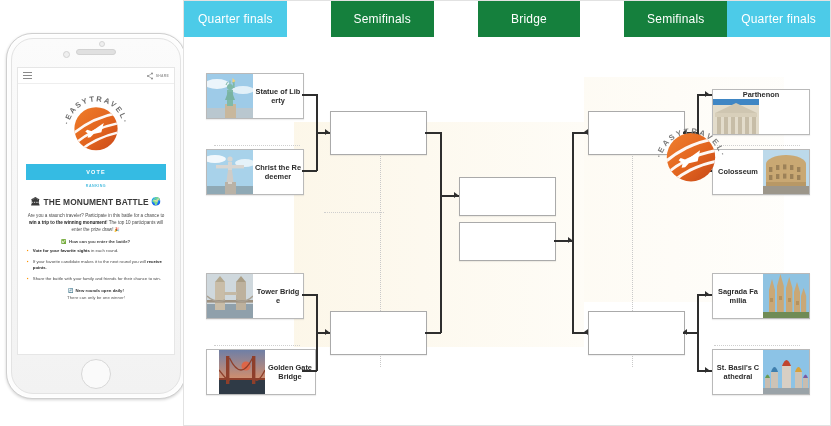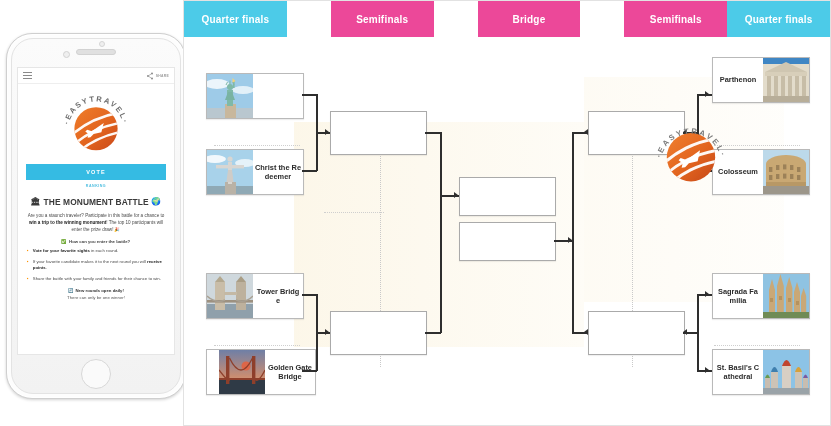--- a/index.html
+++ b/index.html
@@ -51,23 +51,23 @@
   .bullet-row b{color:#222;}
   .closing{font-size:4.3px;color:#333;text-align:center;margin-top:6px;font-weight:700;
     display:flex;align-items:center;justify-content:center;gap:2px;}
   .closing2{font-size:4.3px;color:#555;text-align:center;margin-top:2px;}
 
   
   #bracket-panel{position:absolute;left:183px;top:0;width:648px;height:426px;background:#fff;
     border:1px solid #e2e2e2;box-sizing:border-box;}
   .tabs-row{display:flex;height:36px;}
   .tab{flex:1;display:flex;align-items:center;justify-content:center;color:#ffffff;
-    font-size:10px;font-weight:700;letter-spacing:.2px;}
+    font-size:12px;font-weight:400;letter-spacing:.2px;}
   .tab.light{background:#4ccbe8;}
-  .tab.dark{background:#ec4899;margin-left:44px;}
+  .tab.dark{background:#15803d;margin-left:44px;}
 
   .bracket-area{position:absolute;left:0;top:36px;right:0;bottom:0;}
   .tint{position:absolute;background:linear-gradient(90deg,rgba(250,240,215,.55),rgba(252,246,230,.35));}
 
   .card{position:absolute;background:#fff;border:1px solid #b9b9b9;display:flex;overflow:hidden;
     box-shadow:0 1px 1px rgba(0,0,0,.07);}
   .card .thumb{width:46px;flex:none;overflow:hidden;position:relative;}
   .card .thumb svg{display:block;width:100%;height:100%;}
   .card .cname{flex:1;display:flex;align-items:center;justify-content:center;text-align:center;
     font-size:7.4px;font-weight:700;color:#2c2c2c;line-height:1.22;padding:0 2px;word-break:break-all;}
@@ -222,20 +222,21 @@
           <rect y="34" width="46" height="10" fill="#b9c7cf"></rect>
           <rect x="18" y="30" width="11" height="14" fill="#c8b79c"></rect>
           <rect x="20" y="16" width="6" height="16" fill="#7fb9a8"></rect>
           <path d="M21 18 L18 26 L28 26 L25 18 Z" fill="#79b3a2"></path>
           <circle cx="23" cy="13" r="3" fill="#7fb9a8"></circle>
           <rect x="26" y="6" width="1.6" height="8" fill="#7fb9a8"></rect>
           <path d="M25.5 4 l3 3 -3 2 z" fill="#f2d27a"></path>
           <path d="M19 11 l1.5 -3 M23 10 l0 -3.5 M27 11 l-1.2 -3" stroke="#7fb9a8" stroke-width="1"></path>
         </svg>
       </div>
+      <div class="cname">Statue of Liberty</div>
     </div>
 
     <div class="card" style="left:22px;top:112px;width:96px;height:44px;">
       <div class="thumb">
         <svg viewBox="0 0 46 44" preserveAspectRatio="xMidYMid slice">
           <rect width="46" height="44" fill="#a8d2ea"></rect>
           <ellipse cx="8" cy="9" rx="11" ry="4" fill="#fff" opacity=".85"></ellipse>
           <ellipse cx="38" cy="13" rx="10" ry="4" fill="#fff" opacity=".7"></ellipse>
           <rect y="36" width="46" height="8" fill="#8fa9b5"></rect>
           <rect x="18" y="32" width="11" height="12" fill="#b9b2a6"></rect>
@@ -281,21 +282,21 @@
           <rect y="30" width="46" height="14" fill="#2f3a46"></rect>
           <rect x="7" y="6" width="3.4" height="28" fill="#8e3f2b"></rect>
           <rect x="33" y="6" width="3.4" height="28" fill="#8e3f2b"></rect>
           <rect x="0" y="28" width="46" height="2" fill="#8e3f2b"></rect>
           <path d="M0 20 Q9 32 10.5 30 M10.5 8 Q22 32 33.5 8 M36.5 30 Q40 32 46 20" stroke="#8e3f2b" stroke-width="1.3" fill="none"></path>
         </svg>
       </div>
       <div class="cname">Golden Gate Bridge</div>
     </div>
 
-    <div class="card right" style="left:528px;top:20px;width:96px;height:44px;">
+    <div class="card right" style="left:528px;top:52px;width:96px;height:44px;flex-direction:column;">
       <div class="thumb">
         <svg viewBox="0 0 46 44" preserveAspectRatio="xMidYMid slice">
           <rect width="46" height="44" fill="#3f86c4"></rect>
           <rect y="6" width="46" height="38" fill="#e3dccb"></rect>
           <path d="M2 14 L23 4 L44 14 Z" fill="#cfc6b1"></path>
           <rect x="2" y="14" width="42" height="4" fill="#d8cfba"></rect>
           <g fill="#c7bda7">
             <rect x="4" y="18" width="4" height="20"></rect>
               <rect x="11" y="18" width="4" height="20"></rect>
             <rect x="18" y="18" width="4" height="20"></rect>

